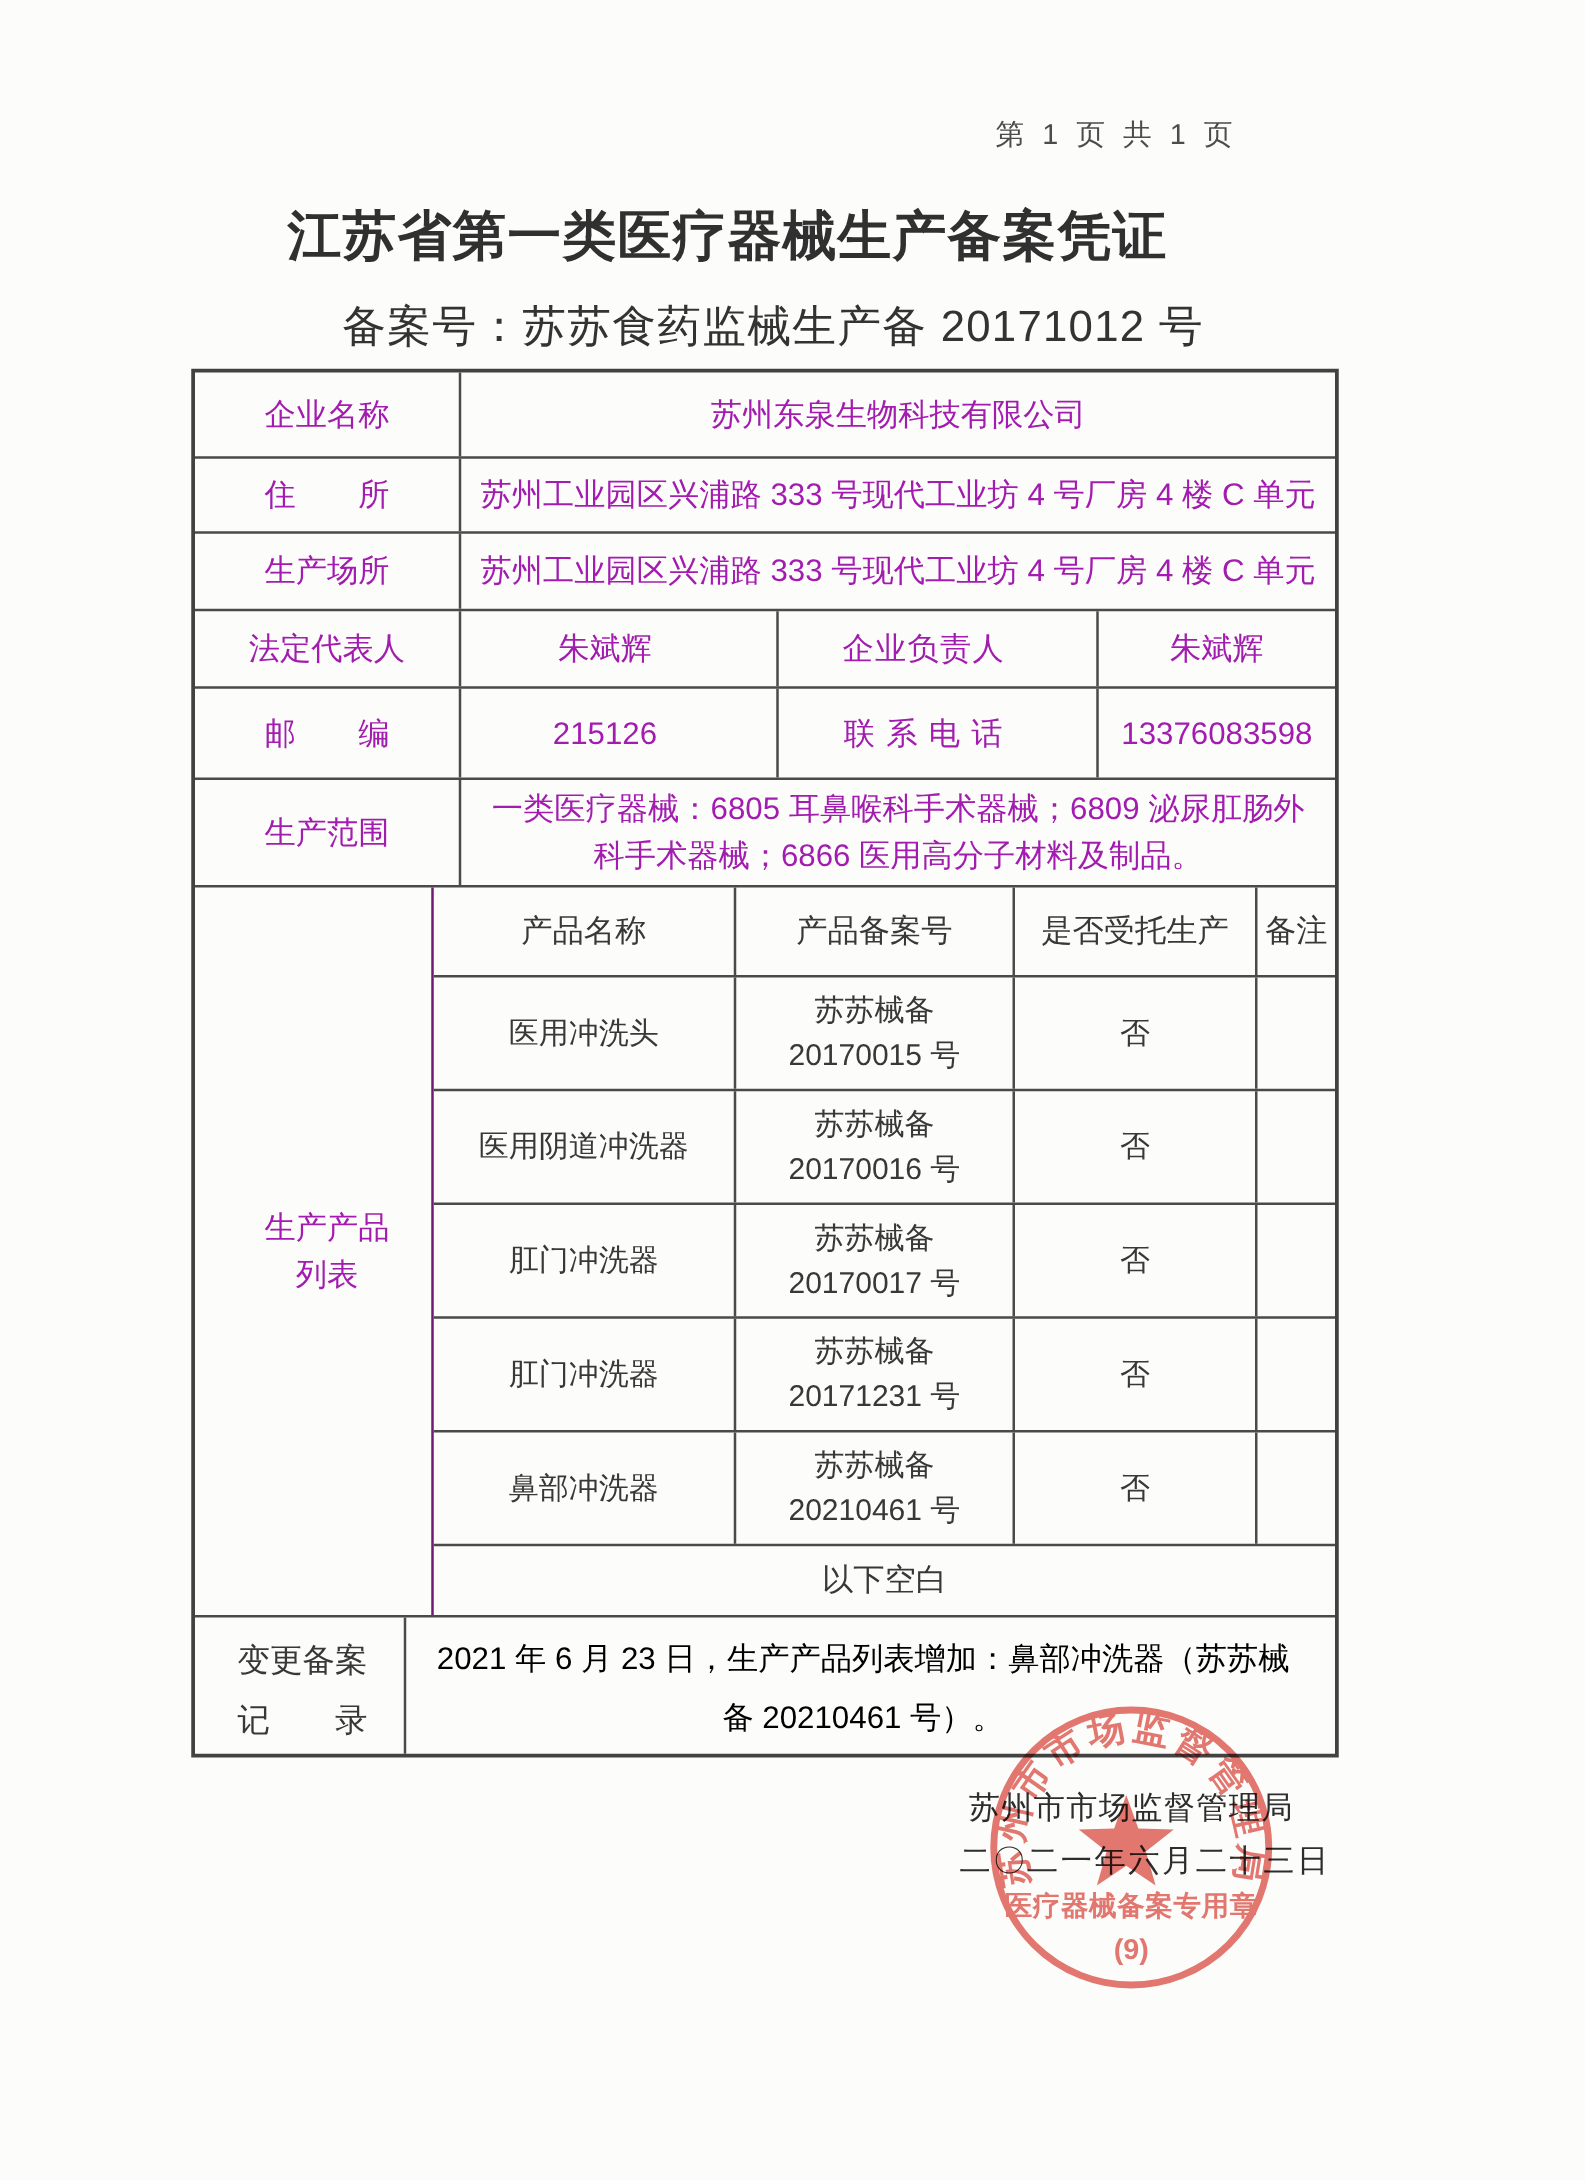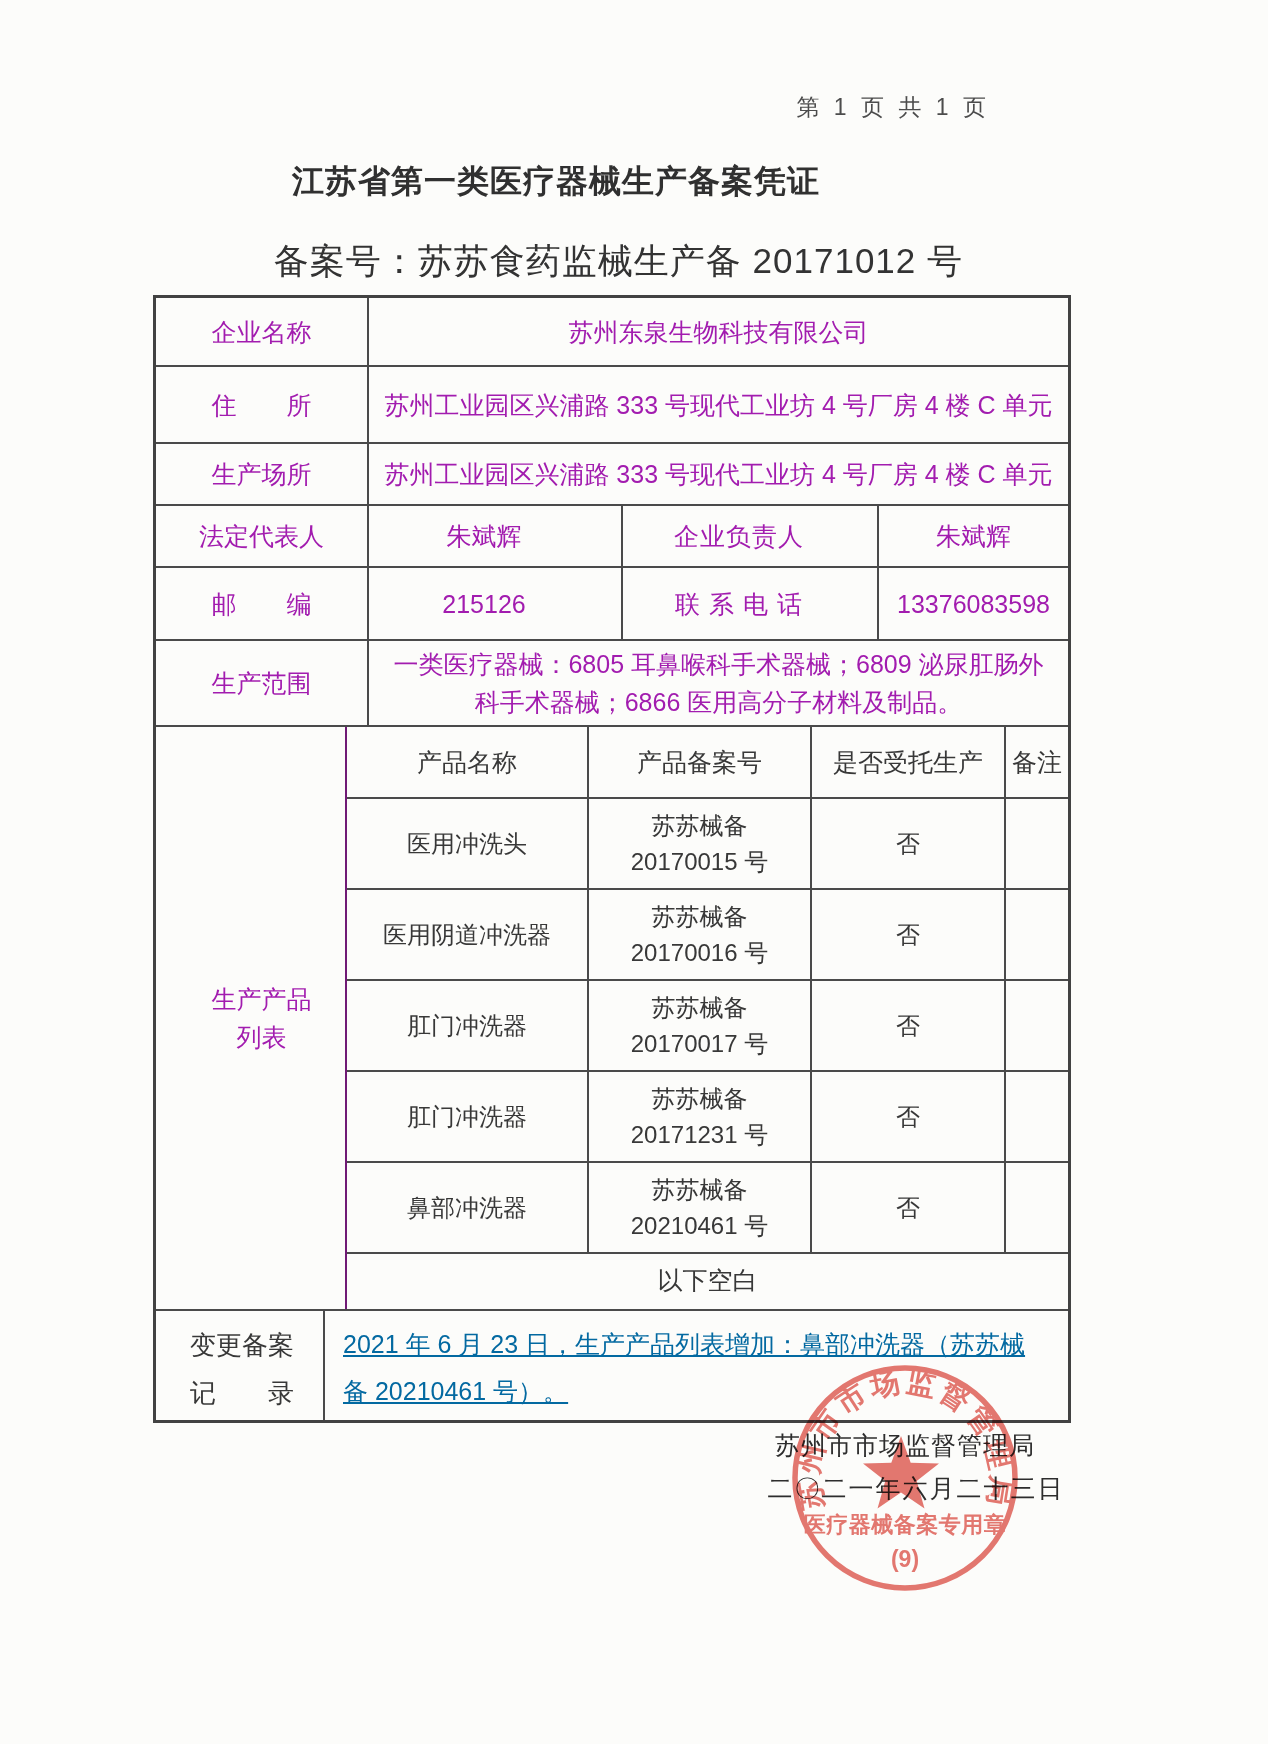--- a/index.html
+++ b/index.html
@@ -10,22 +10,22 @@
     color:#3a3a3a;
     position:relative;
     overflow:hidden;
   }
   .page{position:absolute;inset:0;background:#fcfcfa;}
   .page-indicator{
     position:absolute;top:92px;right:278px;
     font-size:23px;color:#4c4c4c;letter-spacing:4px;
   }
   .doc-title{
-    position:absolute;top:160px;left:96px;width:920px;margin:0;
-    text-align:center;font-size:32px;font-weight:700;color:#303030;
+    position:absolute;top:160px;left:122px;width:920px;margin:0;
+    text-align:center;font-size:43px;font-weight:700;color:#303030;
     letter-spacing:1px;
   }
   .record-no{
     position:absolute;top:238px;left:153px;width:810px;
     text-align:right;font-size:35px;color:#333;letter-spacing:1px;
   }
   
   .doc-table{
     position:absolute;top:295px;left:153px;width:918px;
     border:3px solid #424242;
@@ -67,21 +67,21 @@
   .blank-row{border-top:2px solid #4a4a4a;display:flex;align-items:center;justify-content:center;
     font-size:25px;color:#383838;height:55px;box-sizing:border-box;}
   
   .change-label{
     flex:0 0 167px;display:flex;flex-direction:column;justify-content:flex-start;
     padding:10px 0 0 34px;box-sizing:border-box;border-left:none;
     font-size:26px;line-height:48px;text-align:left;color:#383838;
   }
   .change-value{
     flex:1 1 auto;border-left:2px solid #4a4a4a;box-sizing:border-box;
-    padding:10px 30px 0 18px;font-size:25px;line-height:47px;text-align:left;color:#0369a1;text-decoration:underline;
+    padding:10px 30px 0 18px;font-size:25px;line-height:47px;text-align:center;color:#000000;
   }
   
   .footer-authority{
     position:absolute;top:1429px;left:705px;width:400px;
     text-align:center;font-size:25px;color:#2d2d2d;letter-spacing:1px;
   }
   .footer-date{
     position:absolute;top:1472px;left:716px;width:400px;
     text-align:center;font-size:25px;color:#2d2d2d;letter-spacing:2px;
   }
@@ -101,21 +101,21 @@
 
   <div class="record-no">备案号：苏苏食药监械生产备 20171012 号</div>
 
   <div class="doc-table">
 
     <div class="tr" style="height:67px">
       <div class="td label">企业名称</div>
       <div class="td wide">苏州东泉生物科技有限公司</div>
     </div>
 
-    <div class="tr" style="height:77px">
+    <div class="tr" style="height:60px">
       <div class="td label">住　　所</div>
       <div class="td wide">苏州工业园区兴浦路 333 号现代工业坊 4 号厂房 4 楼 C 单元</div>
     </div>
 
     <div class="tr" style="height:62px">
       <div class="td label">生产场所</div>
       <div class="td wide">苏州工业园区兴浦路 333 号现代工业坊 4 号厂房 4 楼 C 单元</div>
     </div>
 
     <div class="tr" style="height:62px">

